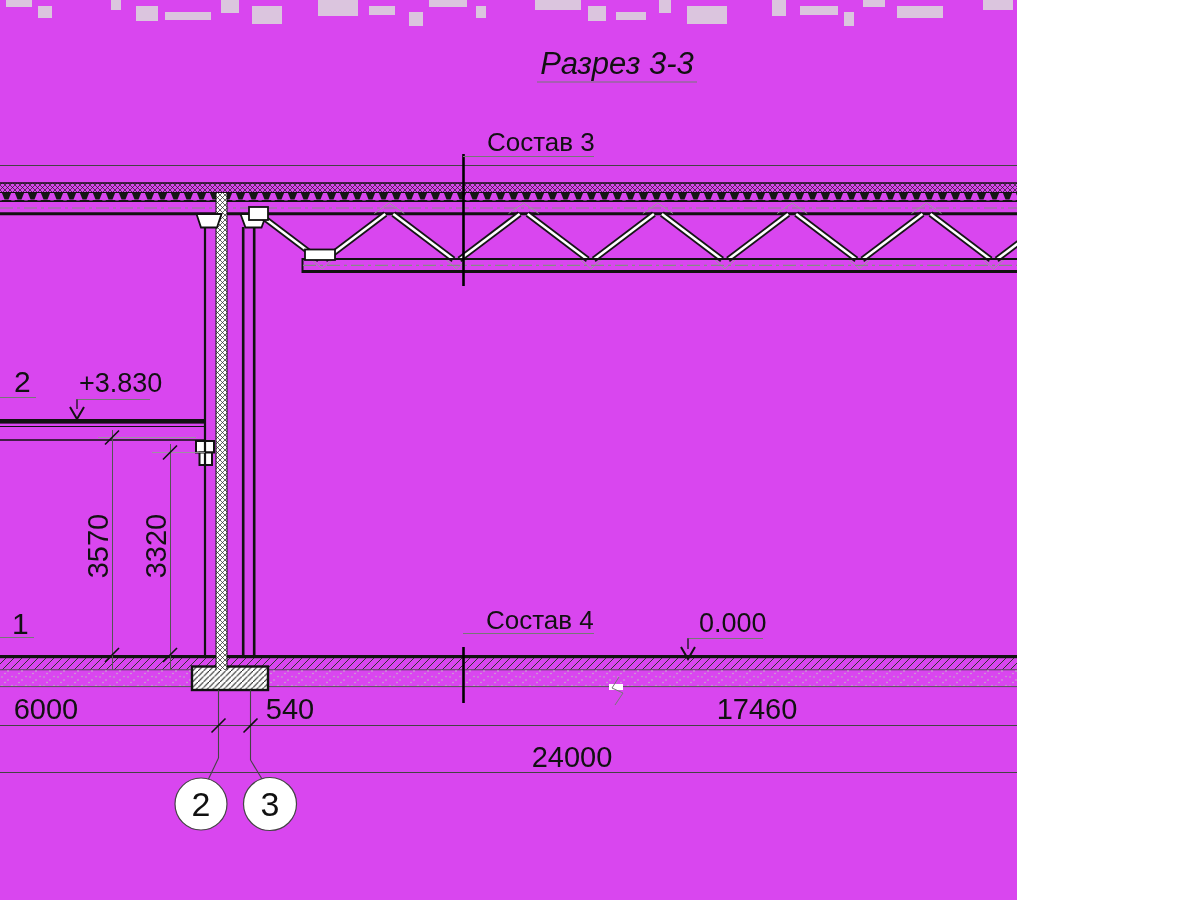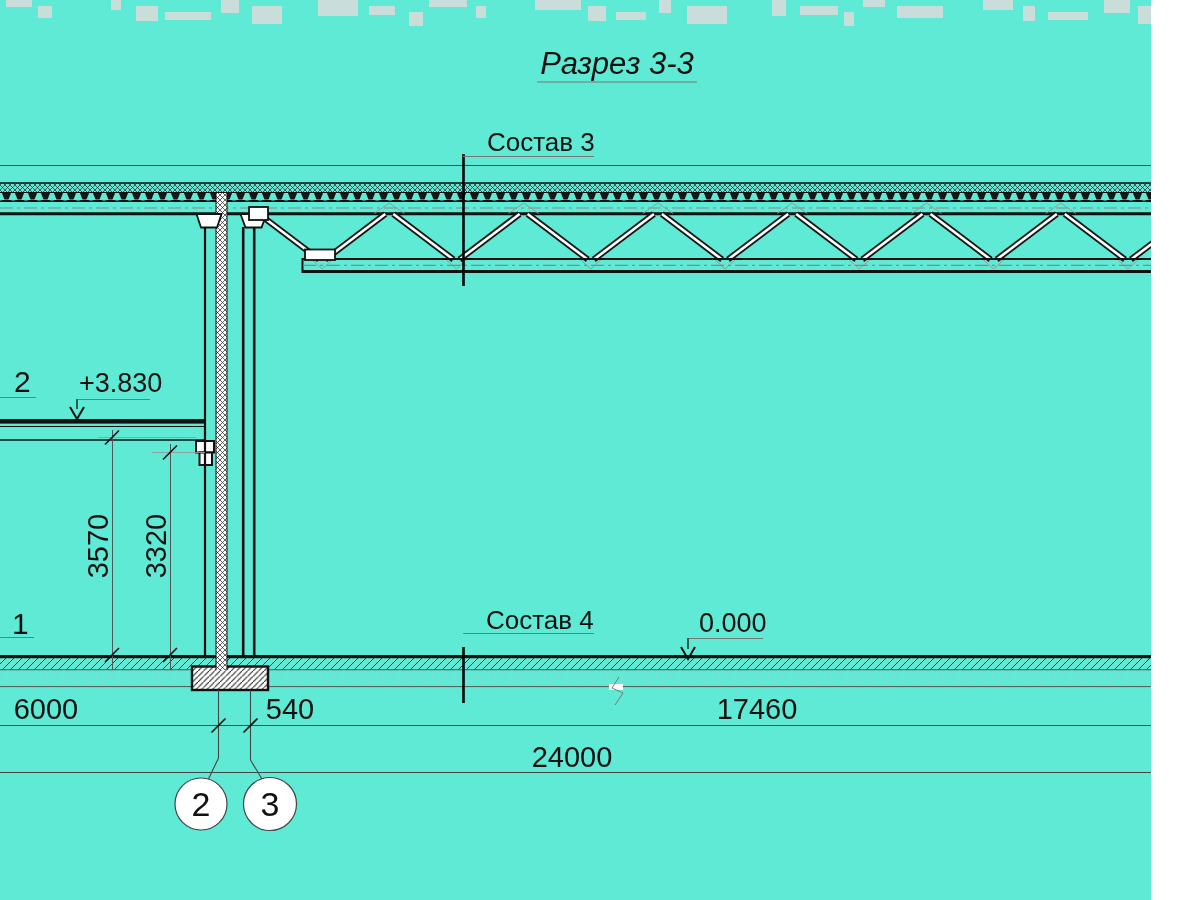--- a/index.html
+++ b/index.html
@@ -1,16 +1,16 @@
 <!DOCTYPE html>
 <html><head>
 <meta charset="utf-8">
 <style>
   html,body{margin:0;padding:0;background:#fff;}
-  #stage{position:relative;width:1151px;height:900px;background:#5eead4;overflow:hidden;
+  #stage{position:relative;width:1017px;height:900px;background:#d946ef;overflow:hidden;
          font-family:"Liberation Sans", sans-serif;}
   svg text{font-family:"Liberation Sans", sans-serif;fill:#111;}
   .dimtxt{font-size:29px;}
   .lbltxt{font-size:26px;}
 </style>
 </head>
 <body>
 
 <div id="stage">
 <svg width="1200" height="900" viewBox="0 0 1200 900">

